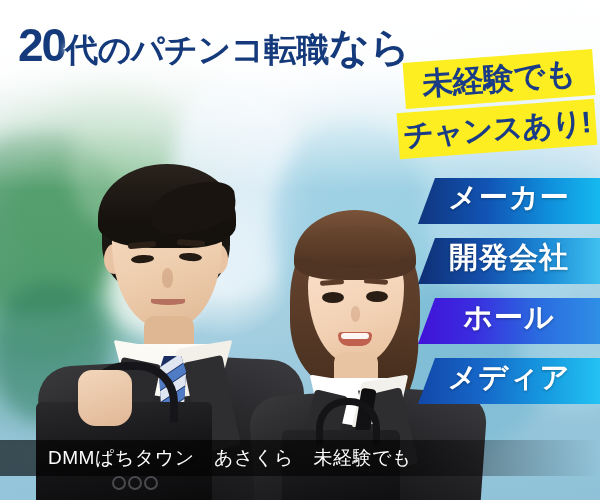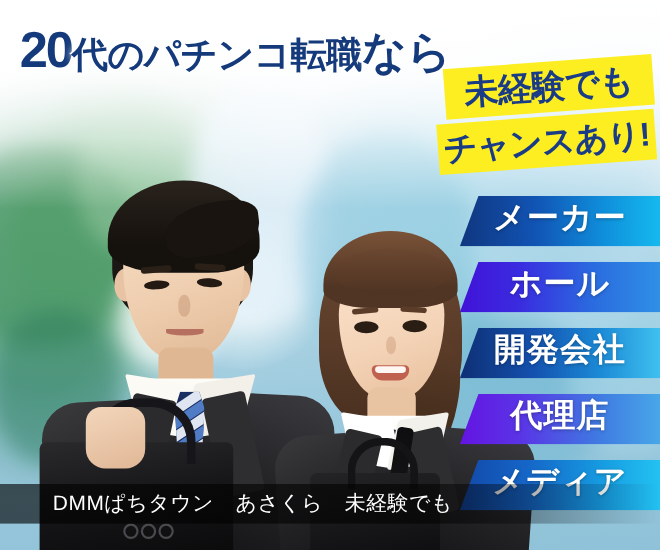--- a/index.html
+++ b/index.html
@@ -347,29 +347,26 @@
     </div>
     <div class="bar bar2">
       <span>チャンスあり!</span>
     </div>
   </div>
 
   <div class="cats">
     <div class="cat c1">
       <span>メーカー</span>
     </div>
+    <div class="cat c3">
+      <span>開発会社</span>
+    </div>
     <div class="cat c2">
       <span>ホール</span>
     </div>
-    <div class="cat c3">
-      <span>開発会社</span>
-    </div>
-    <div class="cat c4">
-      <span>代理店</span>
-    </div>
     <div class="cat c5">
       <span>メディア</span>
     </div>
   </div>
 
   <div class="caption">
     <span>DMMぱちタウン　あさくら　未経験でも</span>
   </div>
 
 </div>

